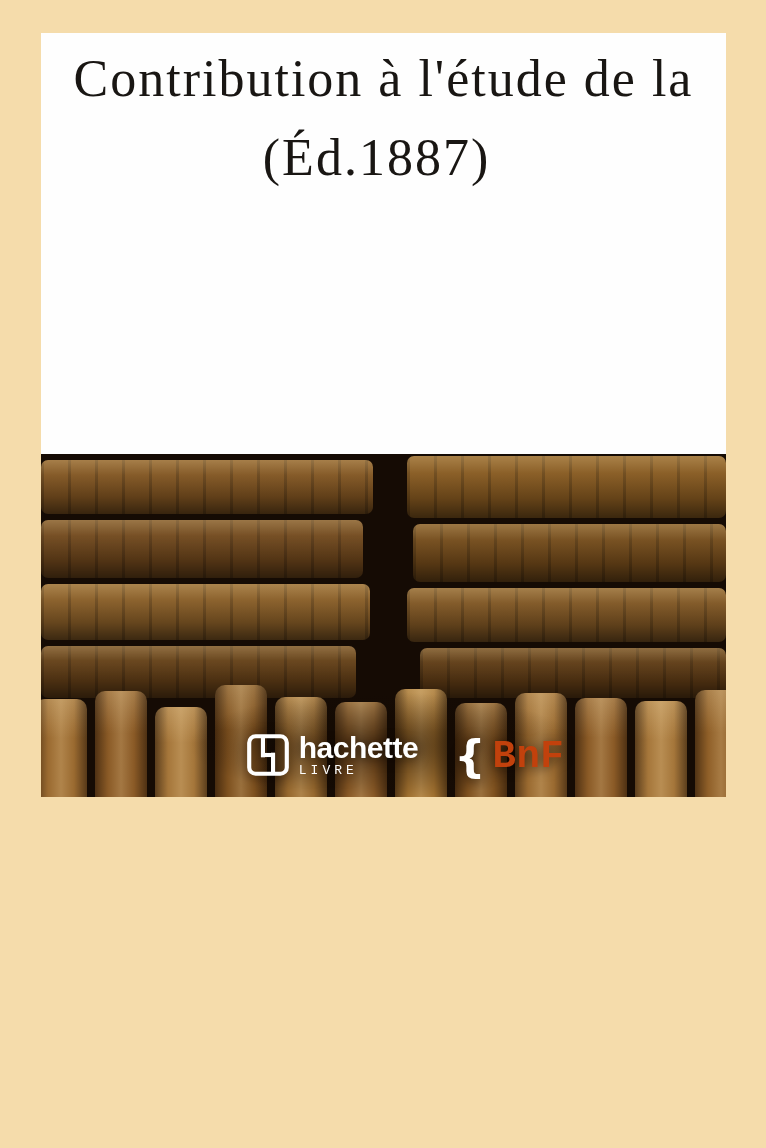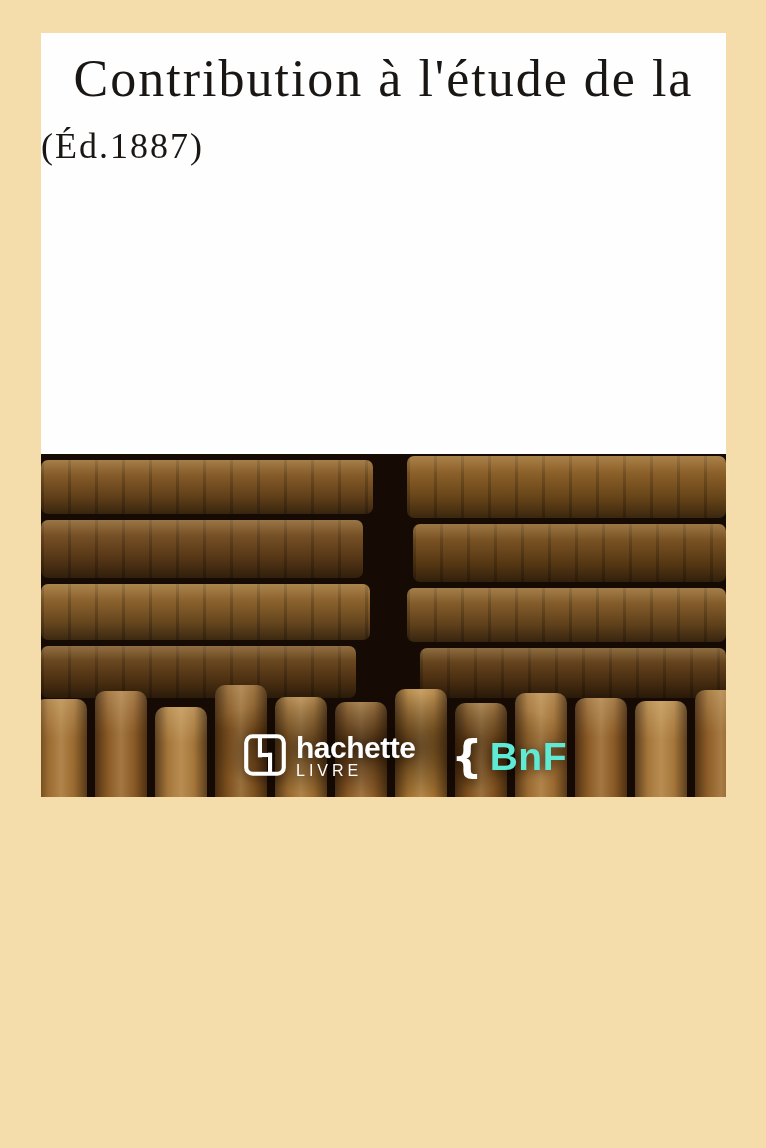--- a/index.html
+++ b/index.html
@@ -69,22 +69,22 @@
   .band{
     flex:0 0 auto; height:421px; background:#fefefe; padding-top:15px;
   }
   .title-line{
     font-family:Liberation Serif, serif; font-weight:400;
     font-size:52px; line-height:62px; letter-spacing:2px;
     color:#191613; text-align:center; white-space:nowrap;
   }
   .edition{
     font-family:"Liberation Serif", serif; font-weight:400;
-    font-size:36px; line-height:60px; letter-spacing:2px;
-    color:#191613; text-align:left; padding-right:14px; margin-top:6px;
+    font-size:52px; line-height:60px; letter-spacing:2px;
+    color:#191613; text-align:center; padding-right:14px; margin-top:18px;
   }
 
   
   .photo-bottom{
     position:relative; height:343px; background:#150b04; overflow:hidden;
     flex:0 0 auto;
   }
   .stack{ position:absolute; display:flex; flex-direction:column; gap:6px; }
   .stack-left{ left:0; top:6px; width:332px; align-items:flex-start; }
   .stack-right{ left:366px; right:0; top:2px; width:319px; align-items:flex-end; }
@@ -136,29 +136,29 @@
     position:absolute; left:0; right:0; bottom:16px; z-index:4;
     display:flex; justify-content:center; align-items:center; gap:36px;
     filter:drop-shadow(0 2px 6px rgba(10,4,0,.6));
   }
   .hachette{ display:flex; align-items:center; gap:9px;margin-left:43px; }
   .h-text{ display:flex; flex-direction:column; }
   .h-word{
     color:#fff; font-weight:bold; font-size:30px; line-height:28px; letter-spacing:-0.5px;
   }
   .h-sub{
-    color:#fff; font-weight:400; font-size:16px; line-height:18px; letter-spacing:4px;
+    color:#fff; font-weight:400; font-size:13px; line-height:18px; letter-spacing:4px;font-family:Liberation Mono, monospace;
   }
   .bnf{ display:flex; align-items:center; gap:7px; }
   .bnf-brace{
     color:#fff; font-family:"DejaVu Sans", sans-serif; font-weight:bold;
     font-size:44px; line-height:44px;
   }
   .bnf-word{
-    color:#5eead4; font-weight:bold; font-size:39px; line-height:42px; letter-spacing:0.5px;
+    color:#c2410c; font-weight:bold; font-size:39px; line-height:42px; letter-spacing:0.5px;font-family:Liberation Mono, monospace;
   }
 </style>
 </head>
 <body>
 
 <div class="cover">
   <div class="inner">
 
 
     <div class="band">

